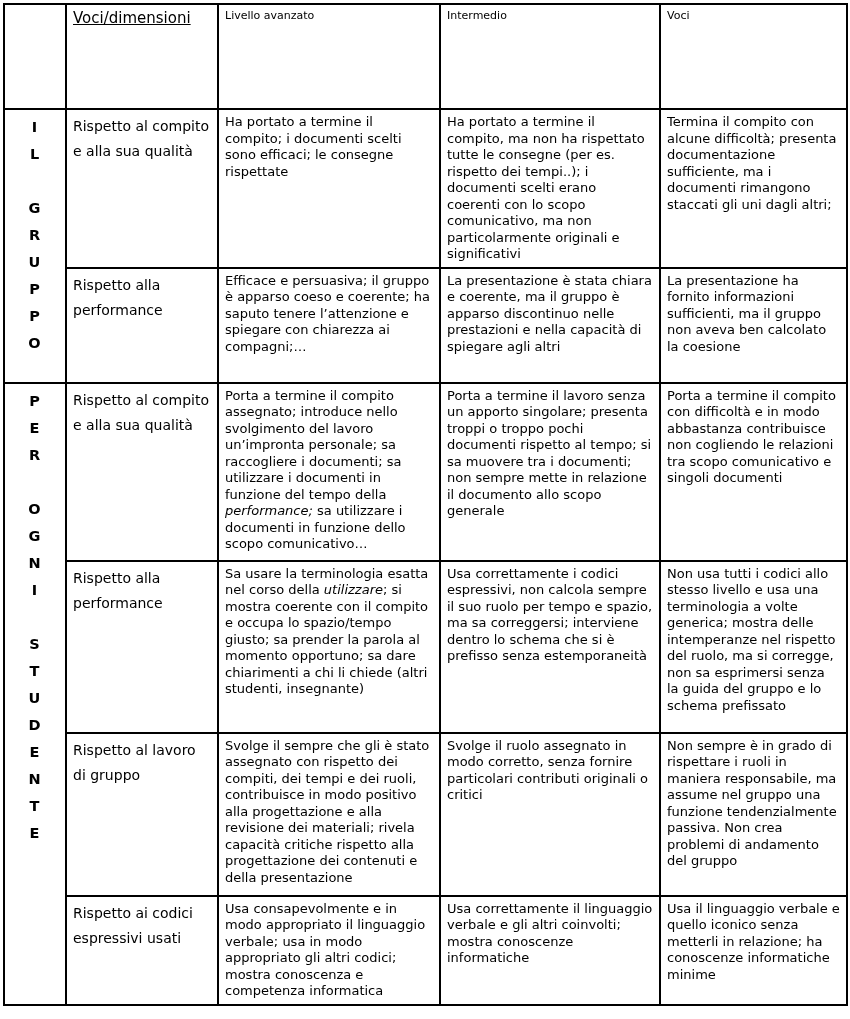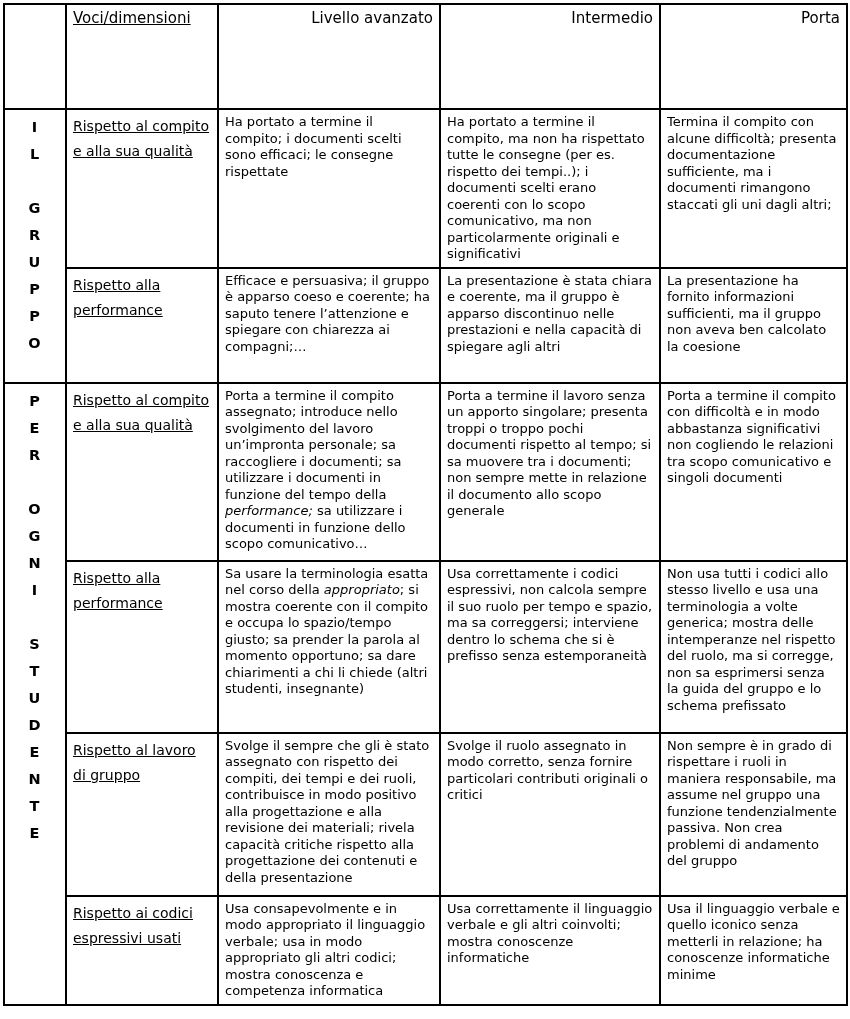--- a/index.html
+++ b/index.html
@@ -37,39 +37,38 @@
   .dims-header {
     font-size: 15px;
     font-weight: normal;
     text-align: left;
     text-decoration: underline;
     padding-top: 6px;
     padding-left: 12px;
     vertical-align: top;
   }
   .level-header {
-    font-size: 15px;
+    font-size: 11px;
     font-weight: normal;
-    text-align: right;
+    text-align: left;
     vertical-align: middle;
   }
   .group-cell {
     text-align: center;
     vertical-align: top;
     font-weight: bold;
     font-size: 14.5px;
     line-height: 27px;
     white-space: pre-line;
     padding-top: 8px;
     letter-spacing: 1px;
   }
   .dim-cell {
     font-size: 14px;
     line-height: 25px;
-    text-decoration: underline;
     padding-top: 6px;
     padding-left: 8px;
     border-radius: 30px;
   }
   .body-cell {
     font-size: 13px;
     line-height: 16.5px;
     padding-top: 4px;
   }
   .body-cell i { font-style: italic; }
@@ -86,21 +85,21 @@
         <col class="c-int">
         <col class="c-base">
     </colgroup>
     <tbody>
 
       <tr style="height:105px;">
         <td class="corner-cell"></td>
         <td class="dims-header">Voci/dimensioni</td>
         <td class="level-header">Livello avanzato</td>
         <td class="level-header">Intermedio</td>
-        <td class="level-header">Porta</td>
+        <td class="level-header">Voci</td>
       </tr>
 
       <tr style="height:152px;">
         <td class="group-cell" rowspan="2">I
 L
 
 G
 R
 U
 P
@@ -133,26 +132,26 @@
 T
 U
 D
 E
 N
 T
 E</td>
         <td class="dim-cell">Rispetto al compito e alla sua qualità</td>
         <td class="body-cell">Porta a termine il compito assegnato; introduce nello svolgimento del lavoro un’impronta personale; sa raccogliere i documenti; sa utilizzare i  documenti in funzione del tempo della <i>performance;</i> sa utilizzare i documenti in funzione dello scopo comunicativo…</td>
         <td class="body-cell">Porta a termine il lavoro senza un apporto singolare; presenta troppi o troppo pochi documenti rispetto al tempo; si sa muovere tra i documenti; non sempre mette in relazione il documento allo scopo generale</td>
-        <td class="body-cell">Porta a termine il compito con difficoltà e in modo abbastanza significativi non cogliendo le relazioni tra scopo comunicativo e singoli documenti</td>
+        <td class="body-cell">Porta a termine il compito con difficoltà e in modo abbastanza contribuisce non cogliendo le relazioni tra scopo comunicativo e singoli documenti</td>
       </tr>
 
       <tr style="height:172px;">
         <td class="dim-cell">Rispetto alla performance</td>
-        <td class="body-cell">Sa usare la terminologia esatta nel corso della <i>appropriato</i>; si mostra coerente con il compito e occupa lo spazio/tempo giusto; sa prender la parola al momento opportuno; sa dare chiarimenti a chi li chiede (altri studenti, insegnante)</td>
+        <td class="body-cell">Sa usare la terminologia esatta nel corso della <i>utilizzare</i>; si mostra coerente con il compito e occupa lo spazio/tempo giusto; sa prender la parola al momento opportuno; sa dare chiarimenti a chi li chiede (altri studenti, insegnante)</td>
         <td class="body-cell">Usa correttamente i codici espressivi, non calcola sempre il suo ruolo per tempo e spazio, ma sa correggersi; interviene dentro lo schema che si è prefisso senza estemporaneità</td>
         <td class="body-cell">Non usa tutti i codici allo stesso livello e usa una terminologia a volte generica; mostra delle intemperanze nel rispetto del ruolo, ma si corregge, non sa esprimersi senza la guida del gruppo e lo schema prefissato</td>
       </tr>
 
       <tr style="height:163px;margin-left:28px;">
         <td class="dim-cell">Rispetto al lavoro di gruppo</td>
         <td class="body-cell">Svolge il sempre che gli è stato assegnato con rispetto dei compiti, dei tempi e dei ruoli, contribuisce in modo positivo alla progettazione e alla revisione dei materiali; rivela capacità critiche rispetto alla progettazione dei contenuti e della presentazione</td>
         <td class="body-cell">Svolge il ruolo assegnato in modo corretto, senza fornire particolari contributi originali o critici</td>
         <td class="body-cell">Non sempre è in grado di rispettare i ruoli in maniera responsabile, ma assume nel gruppo una funzione tendenzialmente passiva. Non crea problemi di andamento del gruppo</td>
       </tr>

